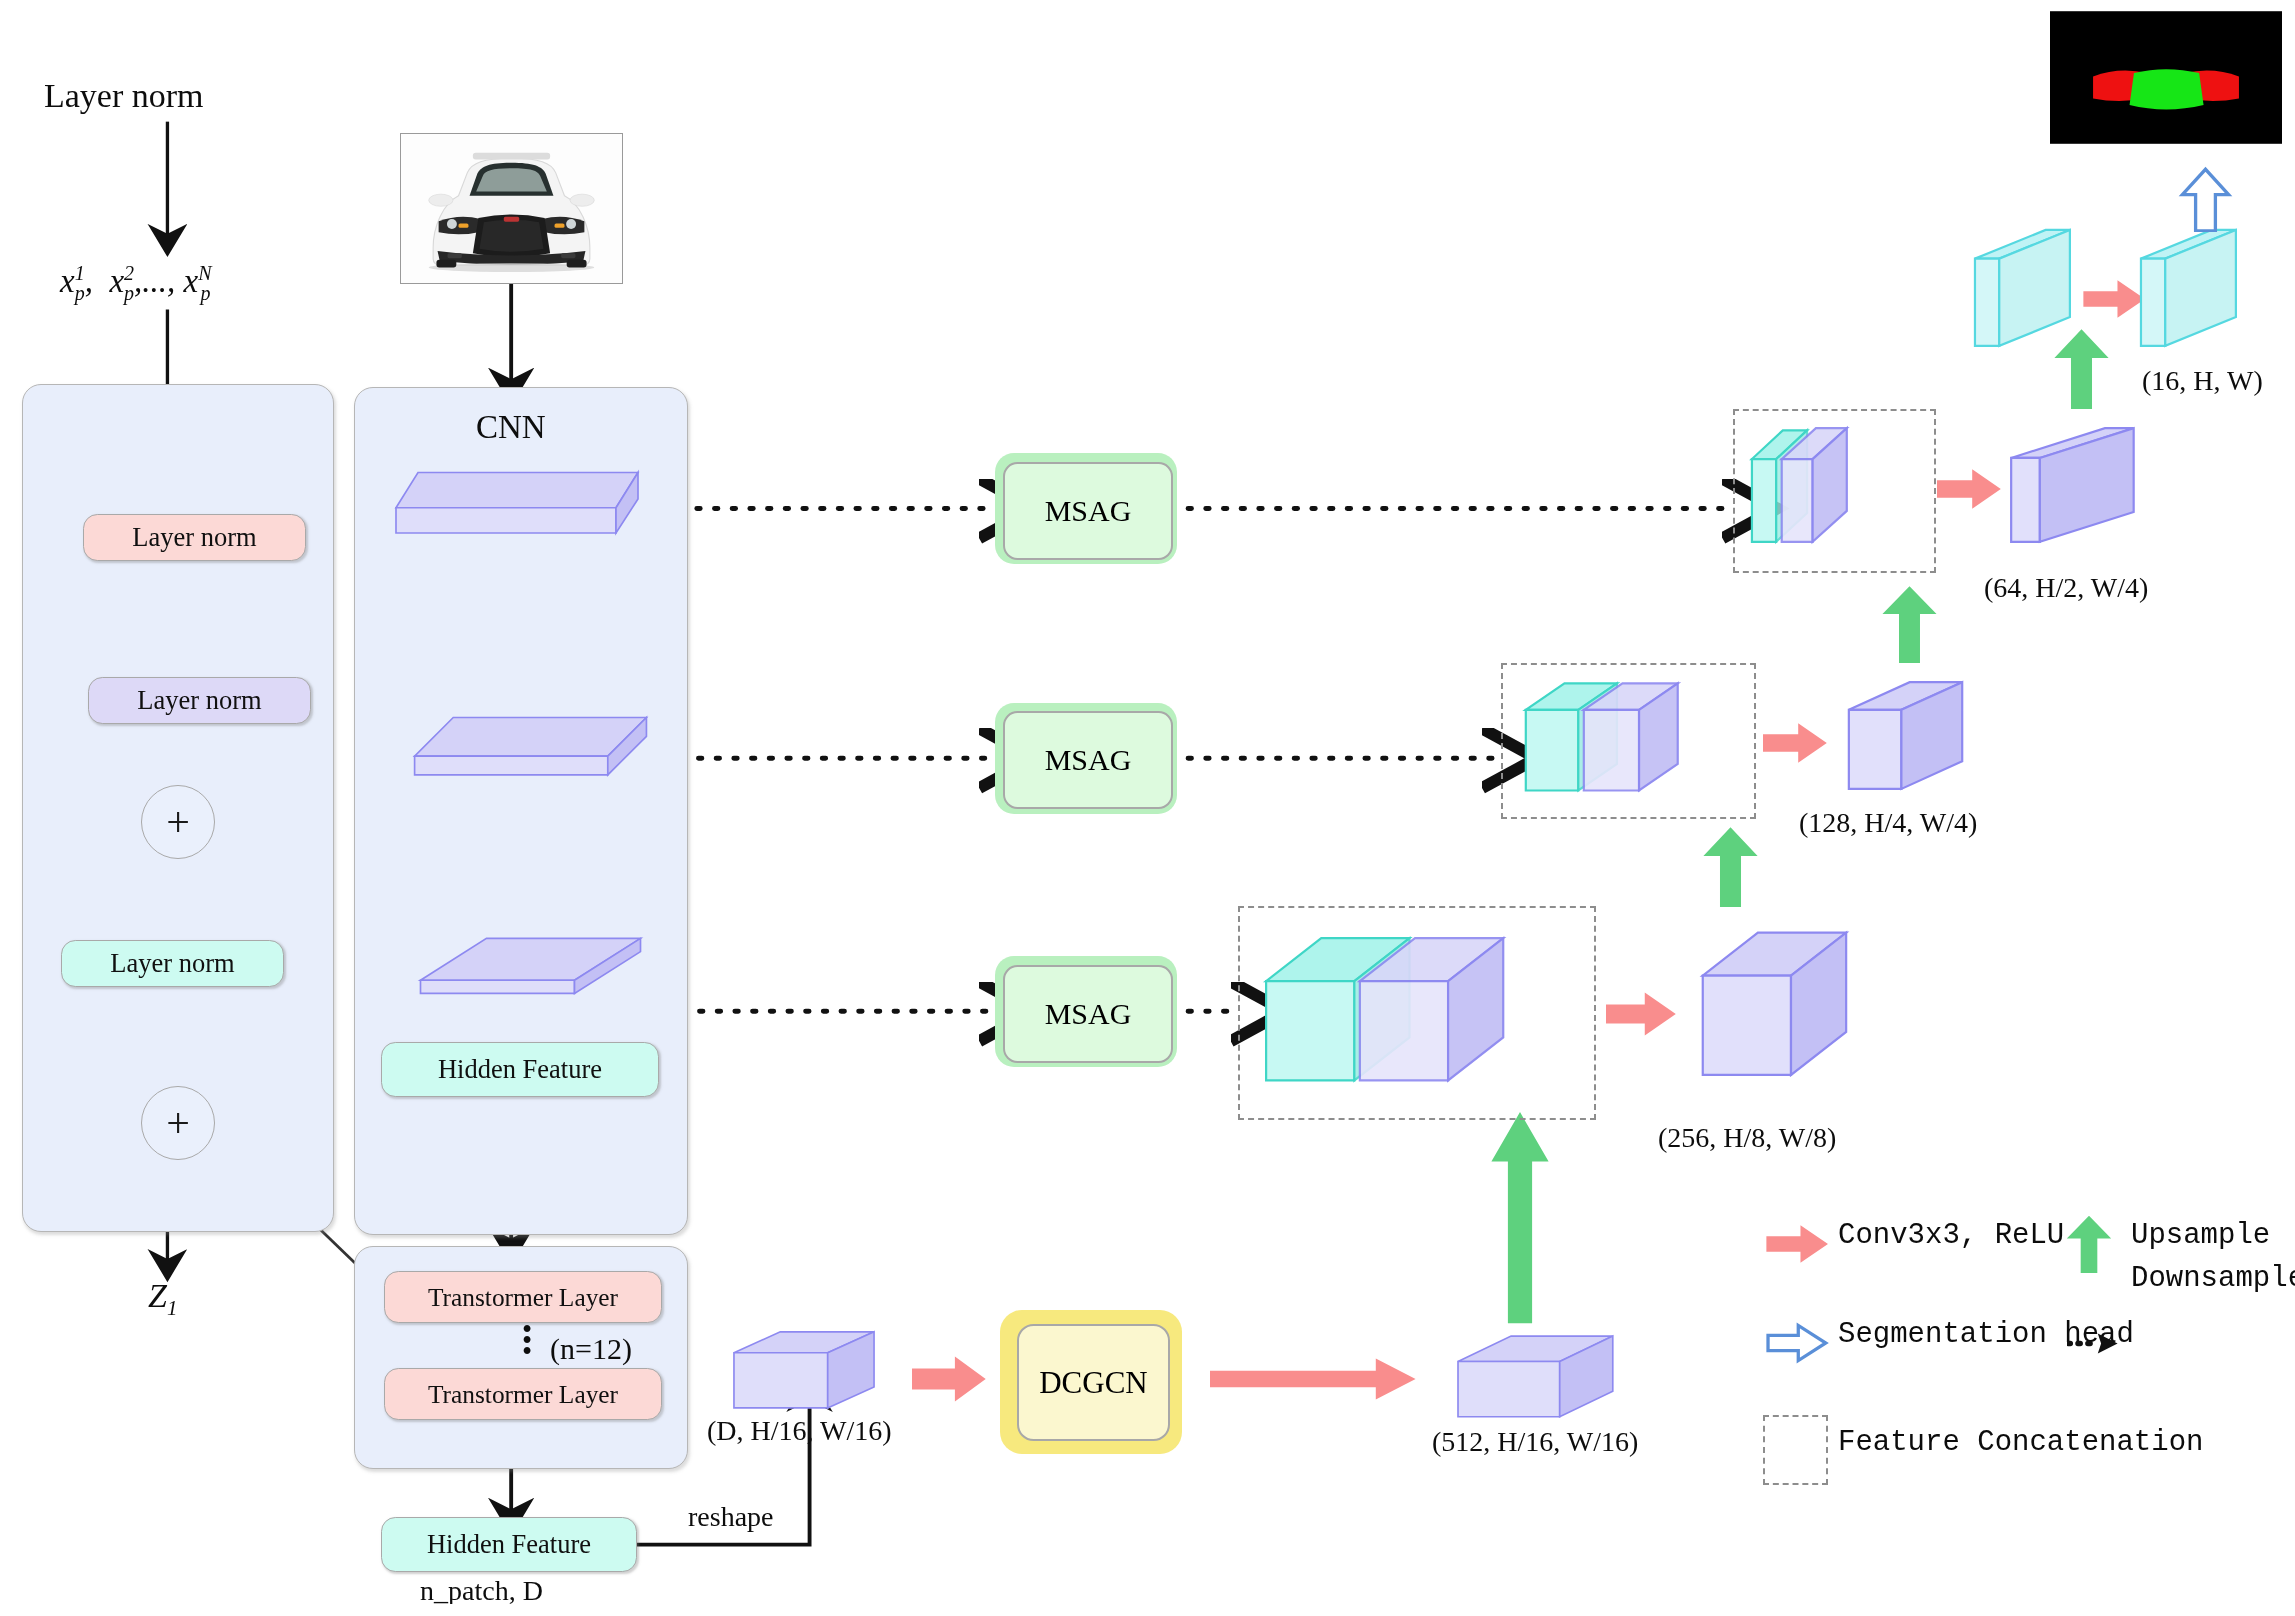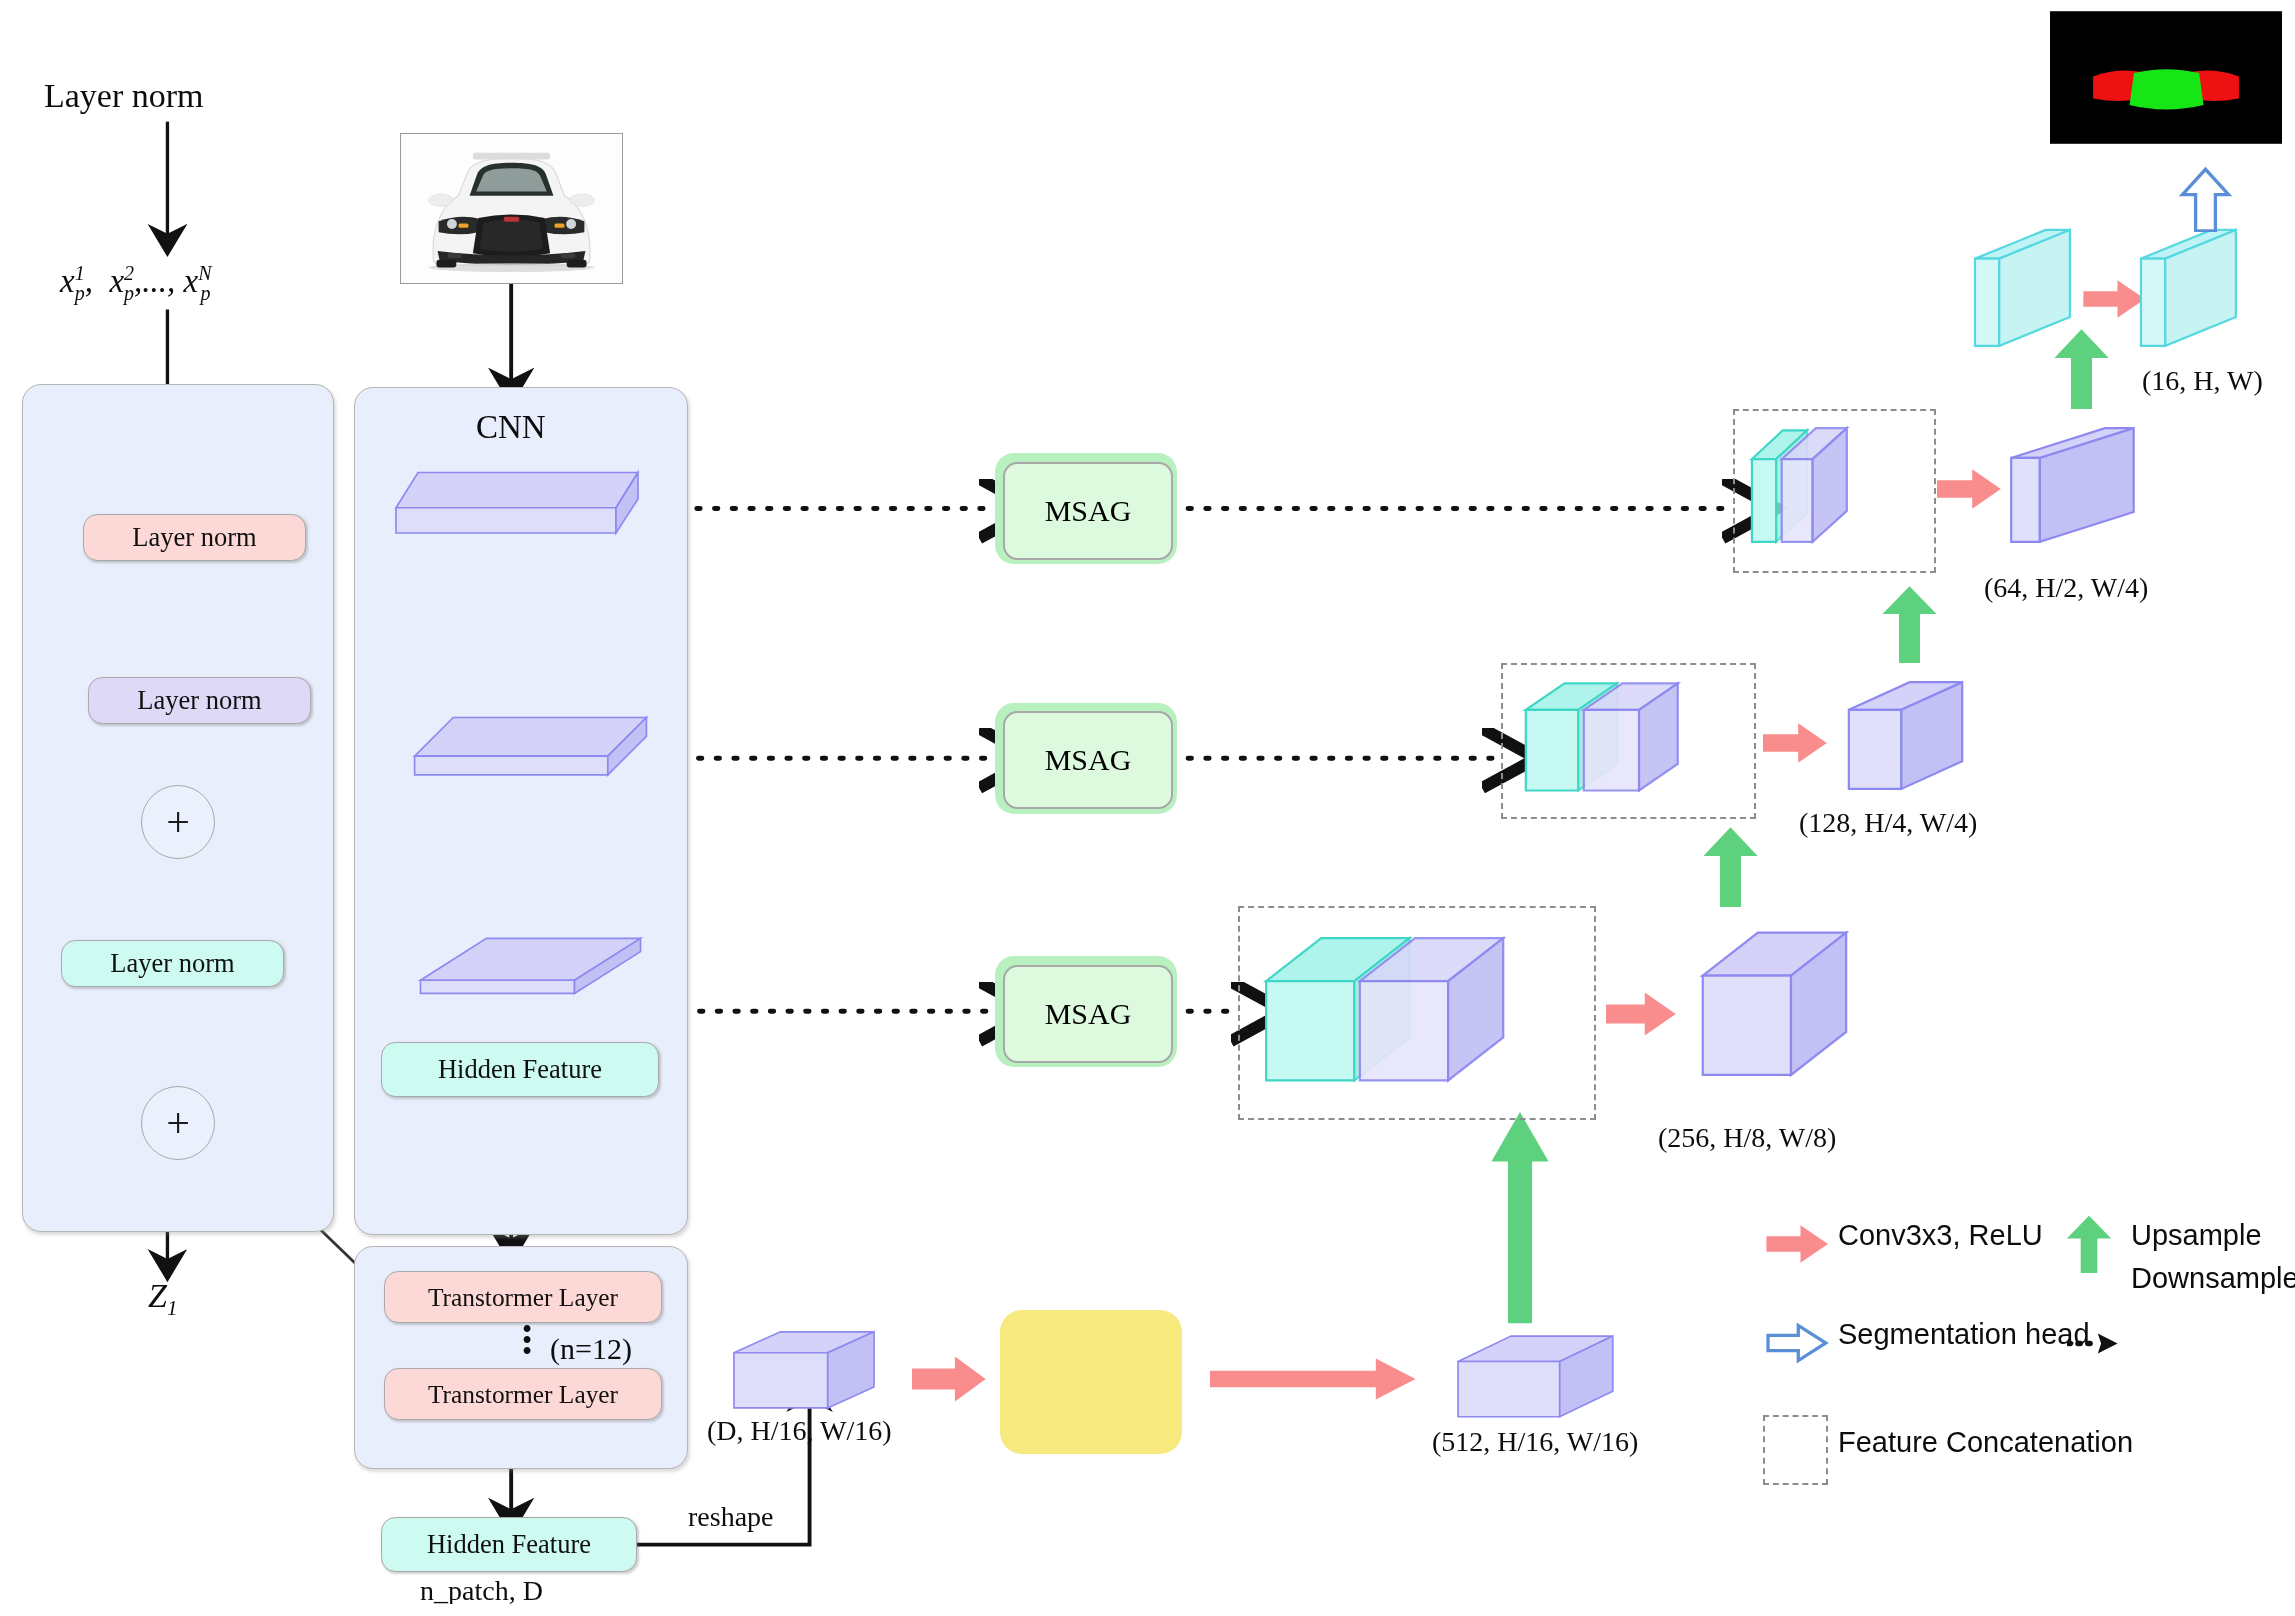--- a/index.html
+++ b/index.html
@@ -31,21 +31,21 @@
                display:flex;align-items:center;justify-content:center;}
 
   .dashbox{position:absolute;border:2.8px dashed #8d8d8d;}
   .imgframe{position:absolute;border:1.7px solid #9a9a9a;background:#fff;overflow:hidden;}
 
   .circ{position:absolute;border:1.7px solid #a9a9a9;border-radius:50%;background:#eaf0fc;
         display:flex;align-items:center;justify-content:center;color:#1a1a1a;}
 
   svg.ov{position:absolute;left:0;top:0;width:2295px;height:1616px;pointer-events:none;}
 
-  .legtext{position:absolute;font-family:Liberation Sans, sans-serif;color:#0c0c0c;white-space:nowrap;}
+  .legtext{position:absolute;font-family:Liberation Mono, monospace;color:#0c0c0c;white-space:nowrap;}
 </style>
 </head>
 <body>
 
 <div id="canvas">
 
   <svg class="ov" viewBox="0 0 4153 2924">
     <defs>
       <marker id="ah" markerWidth="14" markerHeight="14" refX="5" refY="6" orient="auto">
         <path d="M0,0 L10,6 L0,12 L3,6 Z" fill="#111"></path>
@@ -203,20 +203,23 @@
     <polygon points="38,52 208,52 208,152 38,152" fill="#dfdefa" stroke="#8d89f0" stroke-width="3"></polygon>
     <polygon points="208,52 292,14 292,114 208,152" fill="#c3c0f5" stroke="#8d89f0" stroke-width="3"></polygon>
   </svg>
   <div class="lbl" style="left:707px;top:1415px;font-size:28px;">(D, H/16, W/16)</div>
 
   <svg class="abs" style="left:912px;top:1354px;" width="77" height="50" viewBox="0 0 140 90">
     <path d="M0,26 L78,26 L78,4 L134,45 L78,86 L78,64 L0,64 Z" fill="#f98d8d"></path>
   </svg>
 
   <div class="dcgcn-halo" style="left:1000px;top:1310px;width:182px;height:144px;"></div>
+  <div class="dcgcn-inner" style="left:1017px;top:1324px;width:149px;height:113px;">
+    <span style="font-size:31px;">DCGCN</span>
+  </div>
 
   <svg class="abs" style="left:1210px;top:1354px;" width="210" height="50" viewBox="0 0 380 90">
     <path d="M0,30 L300,30 L300,8 L372,45 L300,82 L300,60 L0,60 Z" fill="#f98d8d"></path>
   </svg>
 
   <svg class="abs" style="left:1437px;top:1327px;" width="199" height="111" viewBox="0 0 360 200">
     <polygon points="38,62 222,62 318,16 134,16" fill="#d4d2f8" stroke="#8d89f0" stroke-width="3"></polygon>
     <polygon points="38,62 222,62 222,162 38,162" fill="#dfdefa" stroke="#8d89f0" stroke-width="3"></polygon>
     <polygon points="222,62 318,16 318,116 222,162" fill="#c3c0f5" stroke="#8d89f0" stroke-width="3"></polygon>
   </svg>

